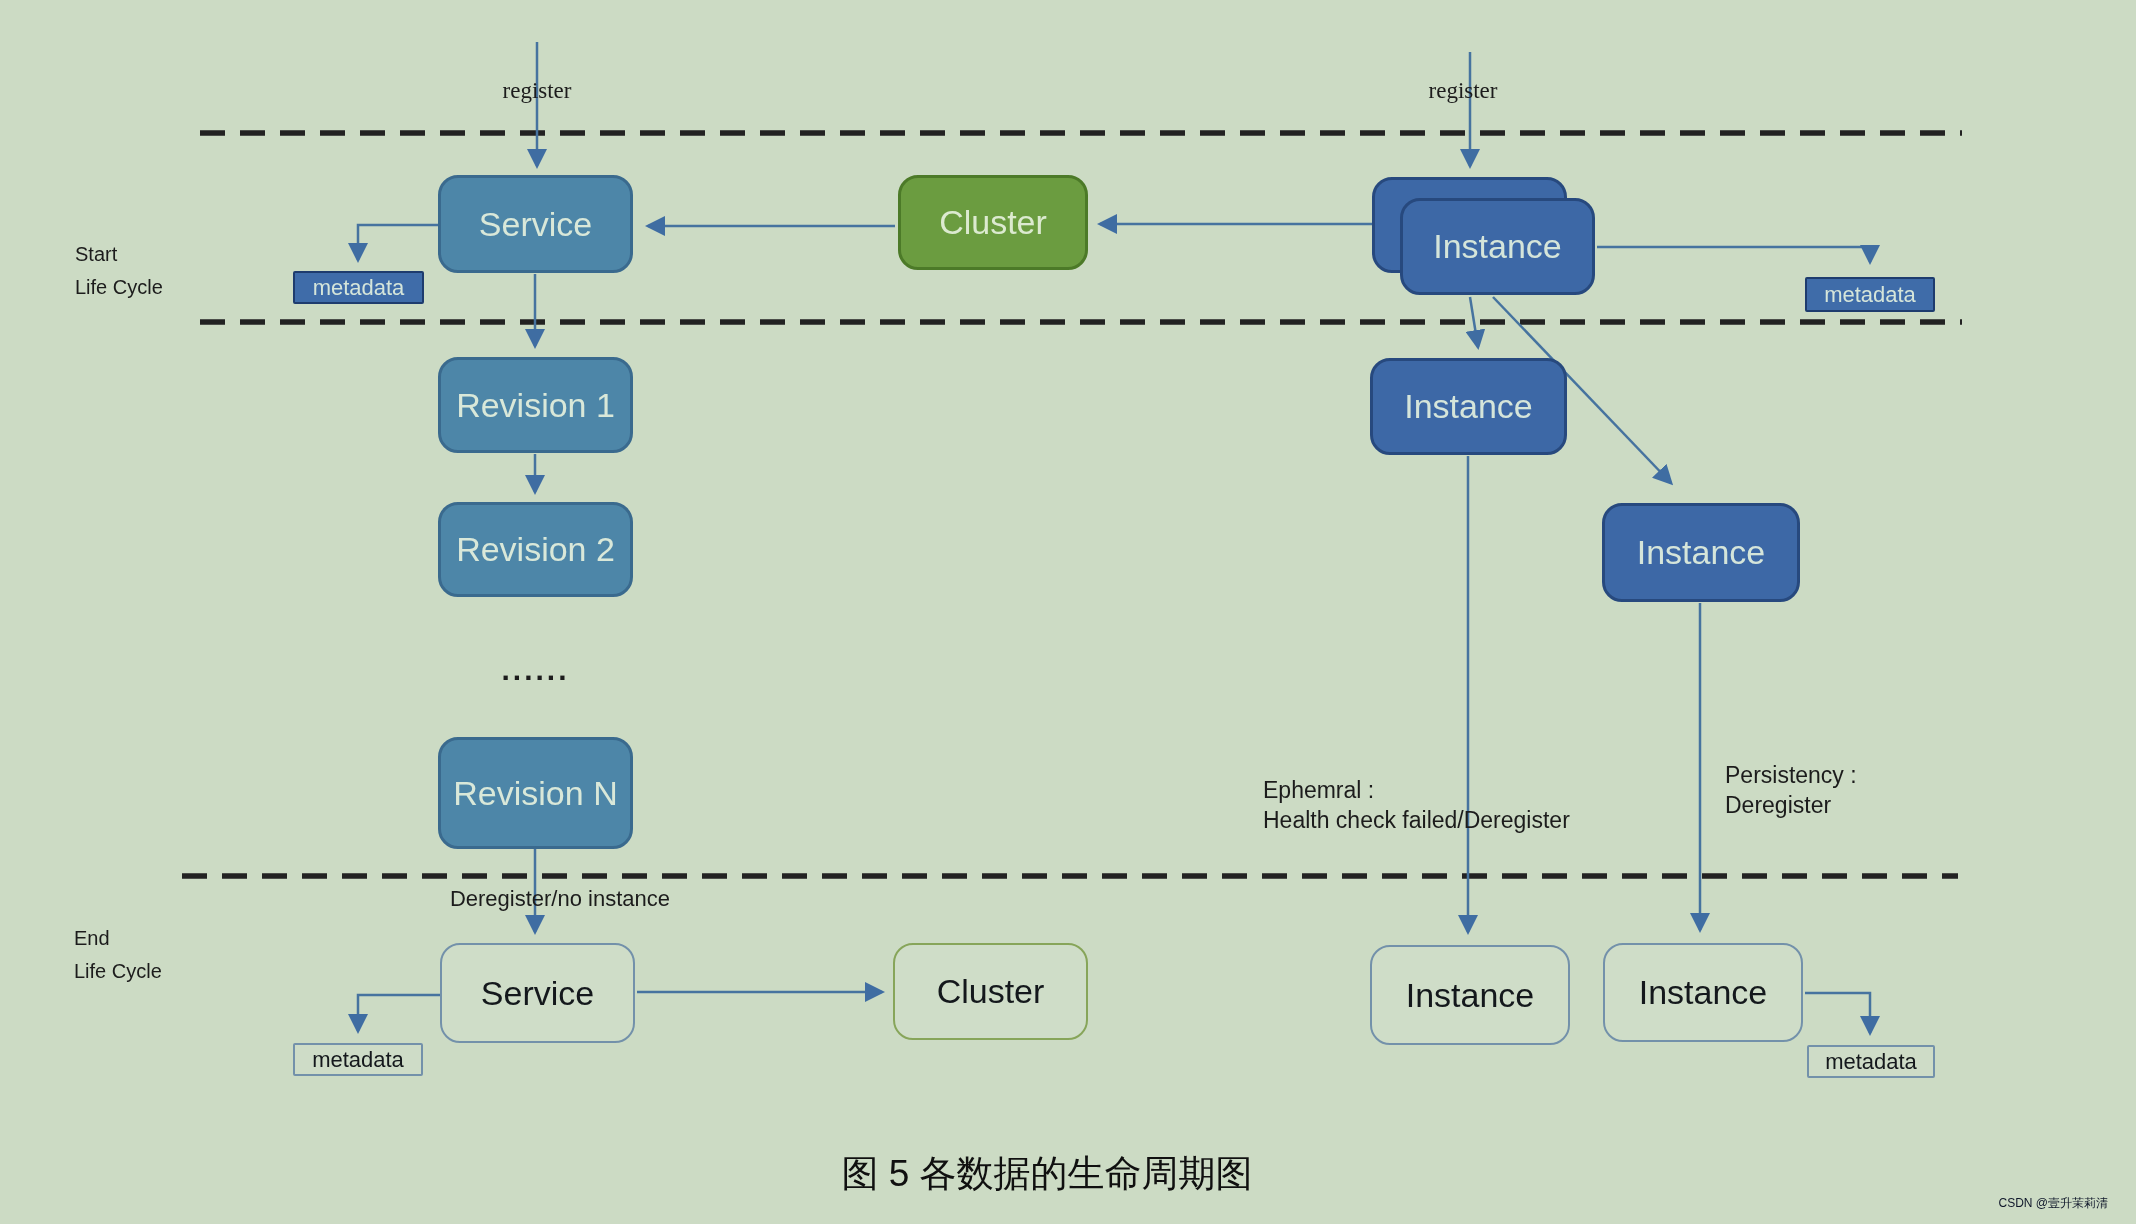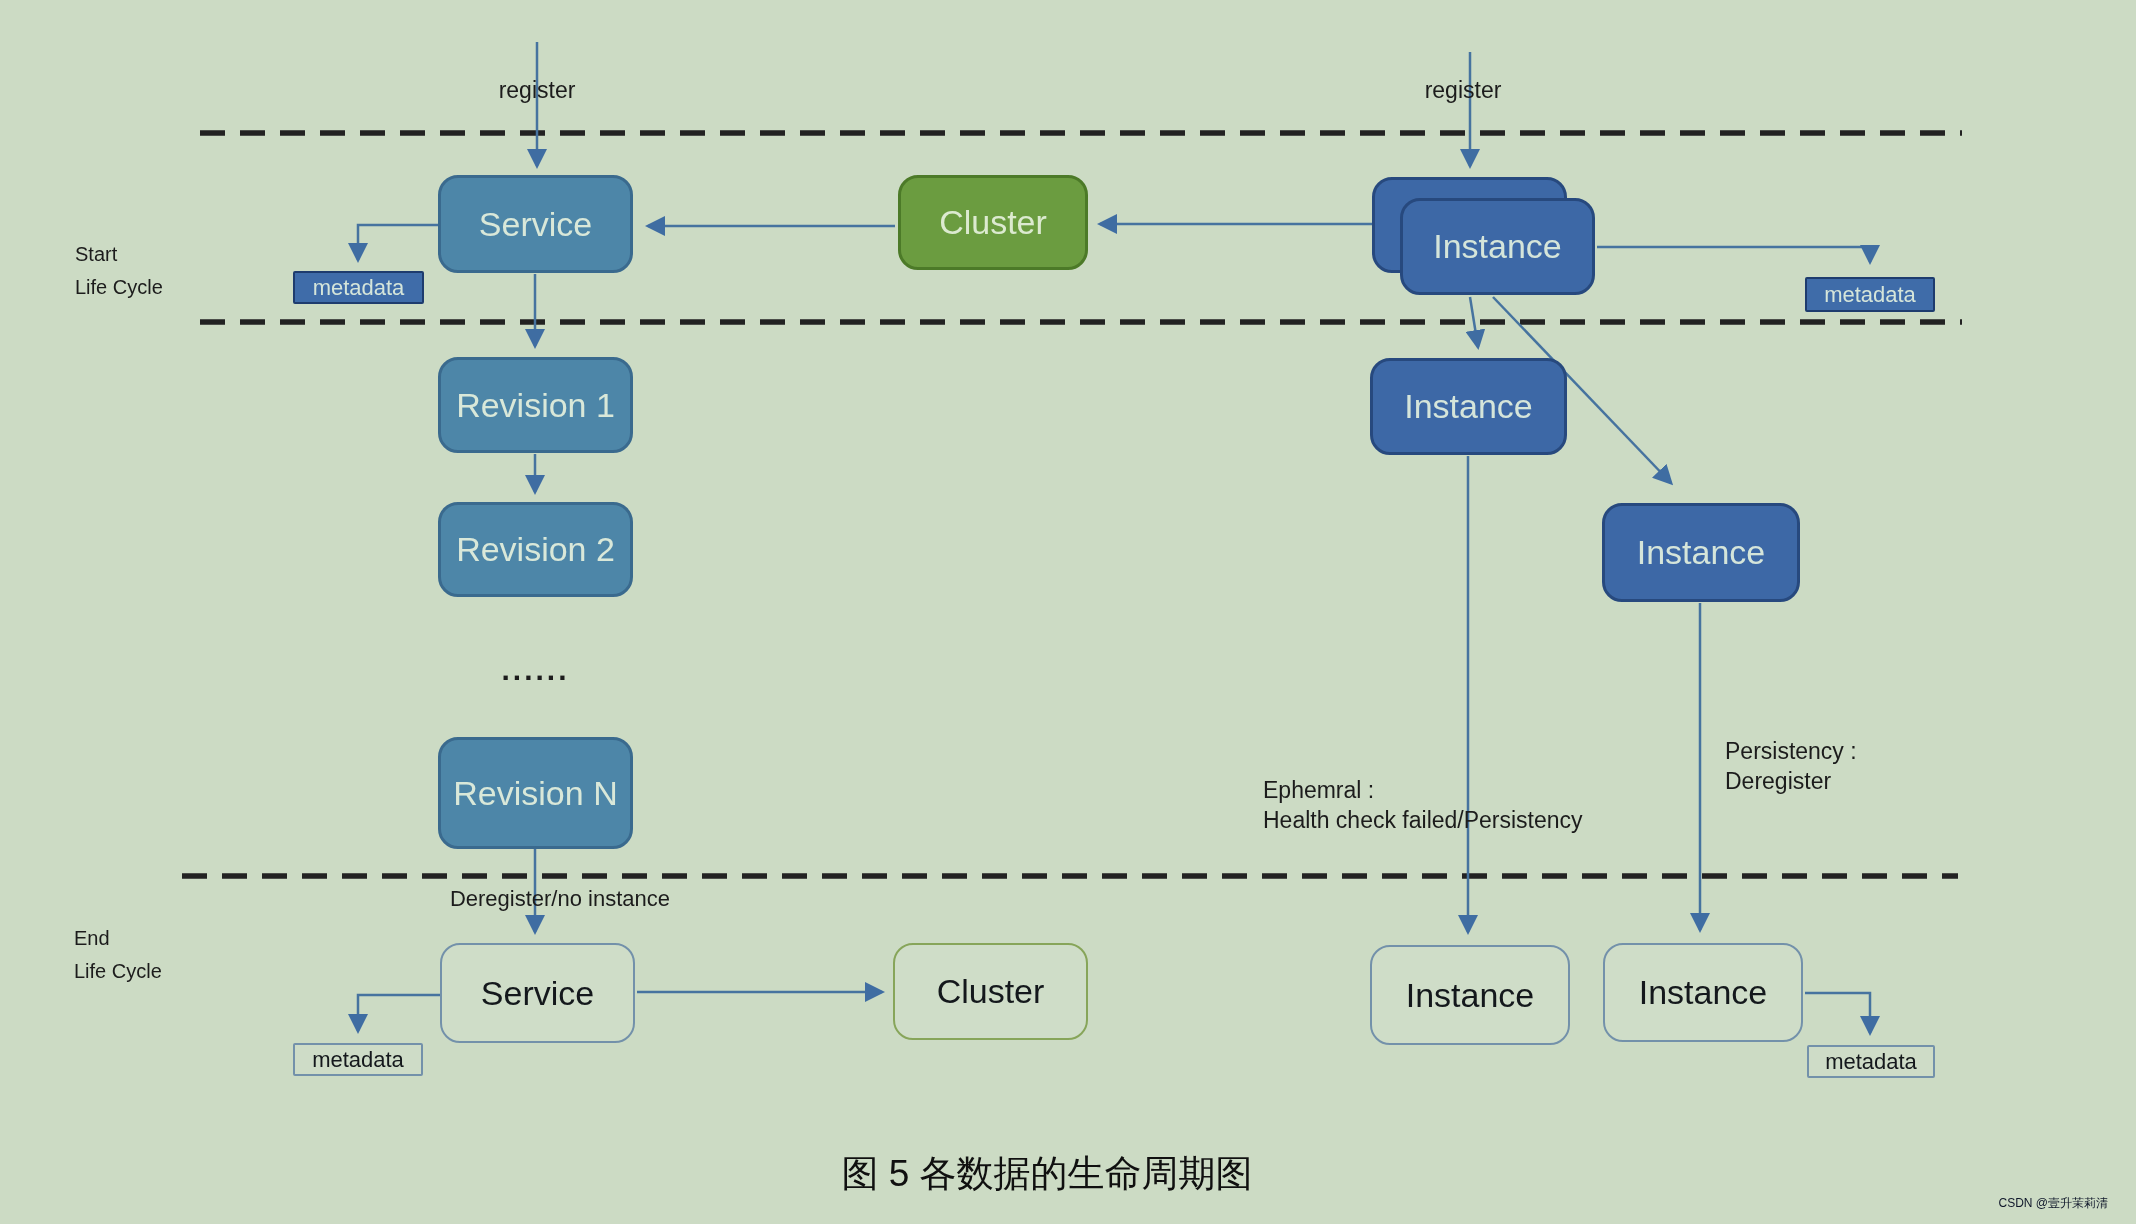--- a/index.html
+++ b/index.html
@@ -26,21 +26,21 @@
   .n-blue{background:#4d86a8;border:3px solid #3a6a8e;color:#d9e8d9;font-size:34px;}
   .n-navy{background:#3d68a6;border:3px solid #27497e;color:#d5e5da;font-size:34px;}
   .n-green{background:#6b9c40;border:3px solid #4c7a28;color:#dcead0;font-size:34px;}
   .n-meta{background:#3f6ca9;border:2px solid #1e3c6e;color:#d5e5da;font-size:22px;border-radius:2px;}
 
   .n-outline{background:rgba(255,255,255,0.07);border:2.5px solid #7391aa;color:#14181c;font-size:34px;}
   .n-outline-green{background:rgba(255,255,255,0.07);border:2.5px solid #87a55a;color:#14181c;font-size:34px;}
   .n-outline-meta{background:rgba(255,255,255,0.05);border:2px solid #7391aa;color:#14181c;font-size:22px;border-radius:2px;}
 
   .t{position:absolute;color:#1c1c1c;line-height:1.3;}
-  .t-register{font-size:23px;text-align:center;width:140px;}
+  .t-register{font-size:23px;text-align:center;width:140px;font-family:Liberation Serif, serif;}
   .t-zone{font-size:20px;line-height:33px;margin-top:38px;}
   .t-note{font-size:23px;line-height:30px;}
   .t-center{text-align:right;}
   .t-dots{font-size:30px;font-weight:700;letter-spacing:3px;text-align:center;}
   .t-caption{font-size:37px;text-align:center;color:#101010;}
   .t-watermark{font-size:12px;color:#0f172a;text-align:right;}
 </style>
 </head>
 <body>
 
@@ -157,24 +157,24 @@
 
   <div class="t t-zone" style="left:74px;top:884px">
     <div>End</div>
     <div>Life Cycle</div>
   </div>
 
   <div class="t t-note t-center" style="left:400px;top:884px;width:270px;font-size:22px">Deregister/no instance</div>
 
   <div class="t t-note" style="left:1263px;top:775px">
     <div>Ephemral :</div>
-    <div>Health check failed/Persistency</div>
+    <div>Health check failed/Deregister</div>
   </div>
 
-  <div class="t t-note" style="left:1725px;top:736px">
+  <div class="t t-note" style="left:1725px;top:760px">
     <div>Persistency :</div>
     <div>Deregister</div>
   </div>
 
   <div class="t t-caption" style="left:697px;top:1150px;width:700px">图 5 各数据的生命周期图</div>
 
   <div class="t t-watermark" style="right:28px;top:1196px;width:300px">CSDN @壹升茉莉清</div>
 
 </div>
 

